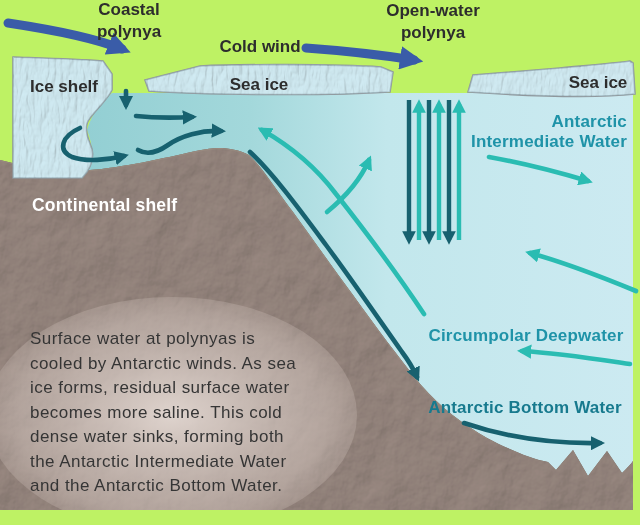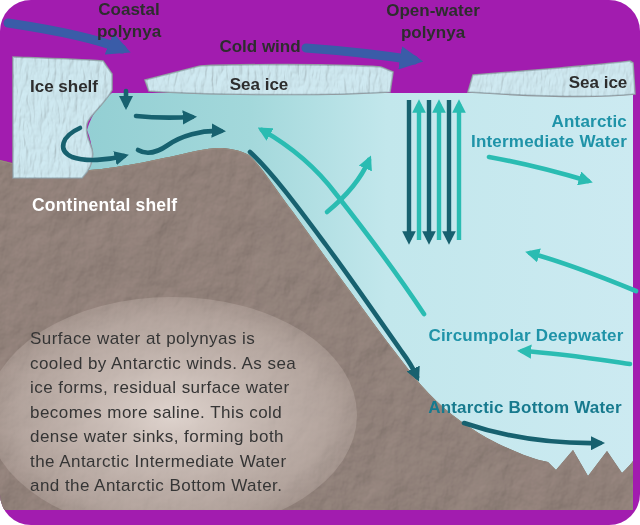--- a/index.html
+++ b/index.html
@@ -1,17 +1,17 @@
 <!DOCTYPE html>
 <html><head>
 <meta charset="utf-8">
 <style>
   html,body{margin:0;padding:0;background:#fff;}
-  #stage{position:relative;width:640px;height:525px;background:#a21caf;overflow:hidden;
-         font-family:"Liberation Sans",sans-serif;border-radius:31px;}
+  #stage{position:relative;width:640px;height:525px;background:#bef264;overflow:hidden;
+         font-family:"Liberation Sans",sans-serif;}
   svg{position:absolute;left:0;top:0;}
   text{user-select:none;}
   .toplbl{font:700 17px "Liberation Sans",sans-serif;fill:#2d2d2d;}
   .icelbl{font:700 17px "Liberation Sans",sans-serif;fill:#2d2d2d;}
   .waterlbl{font:700 17px "Liberation Sans",sans-serif;letter-spacing:.2px;}
   .shelf-lbl{font:700 17.5px "Liberation Sans",sans-serif;fill:#ffffff;letter-spacing:.2px;}
   .cap{font:400 17px "Liberation Sans",sans-serif;fill:#353535;letter-spacing:.45px;}
 </style>
 </head>
 <body>

